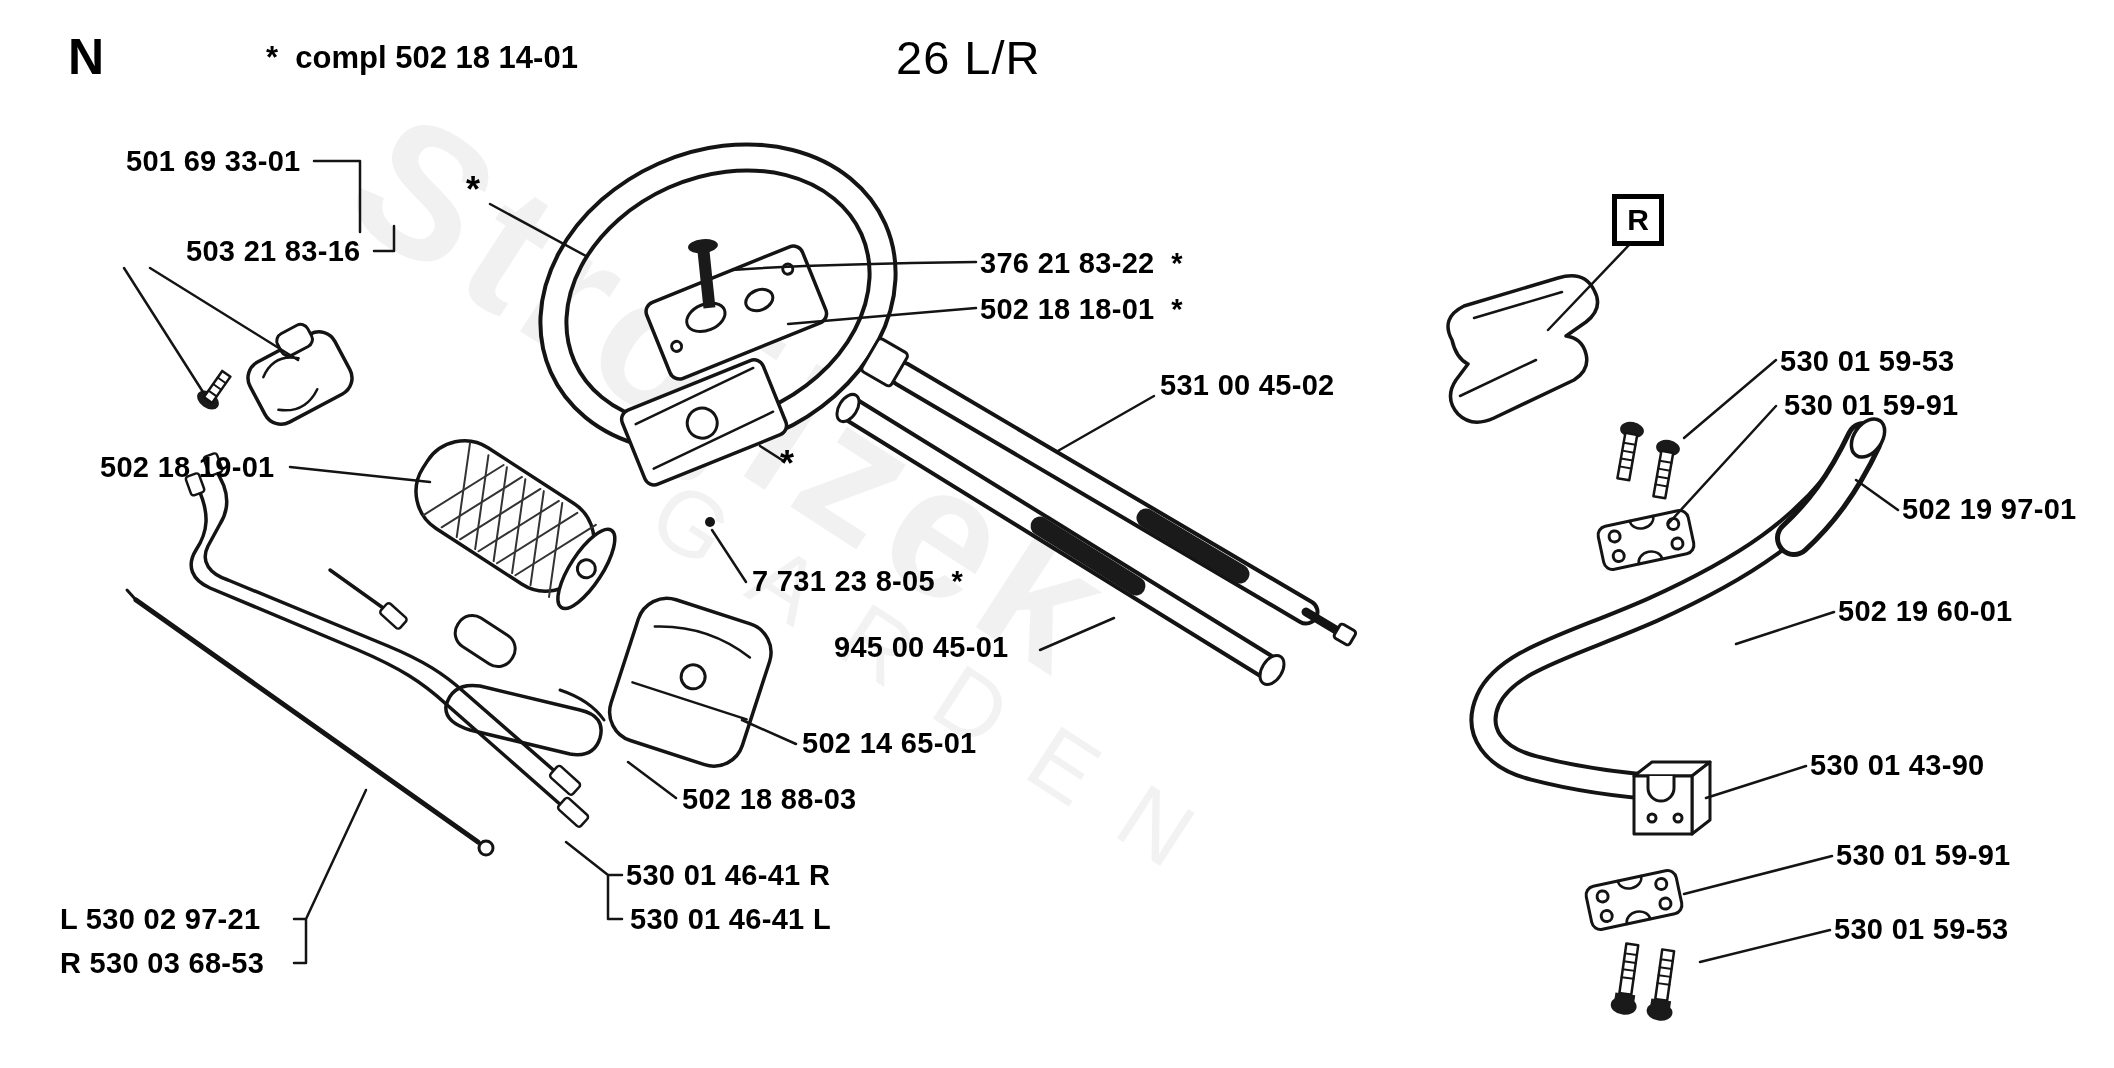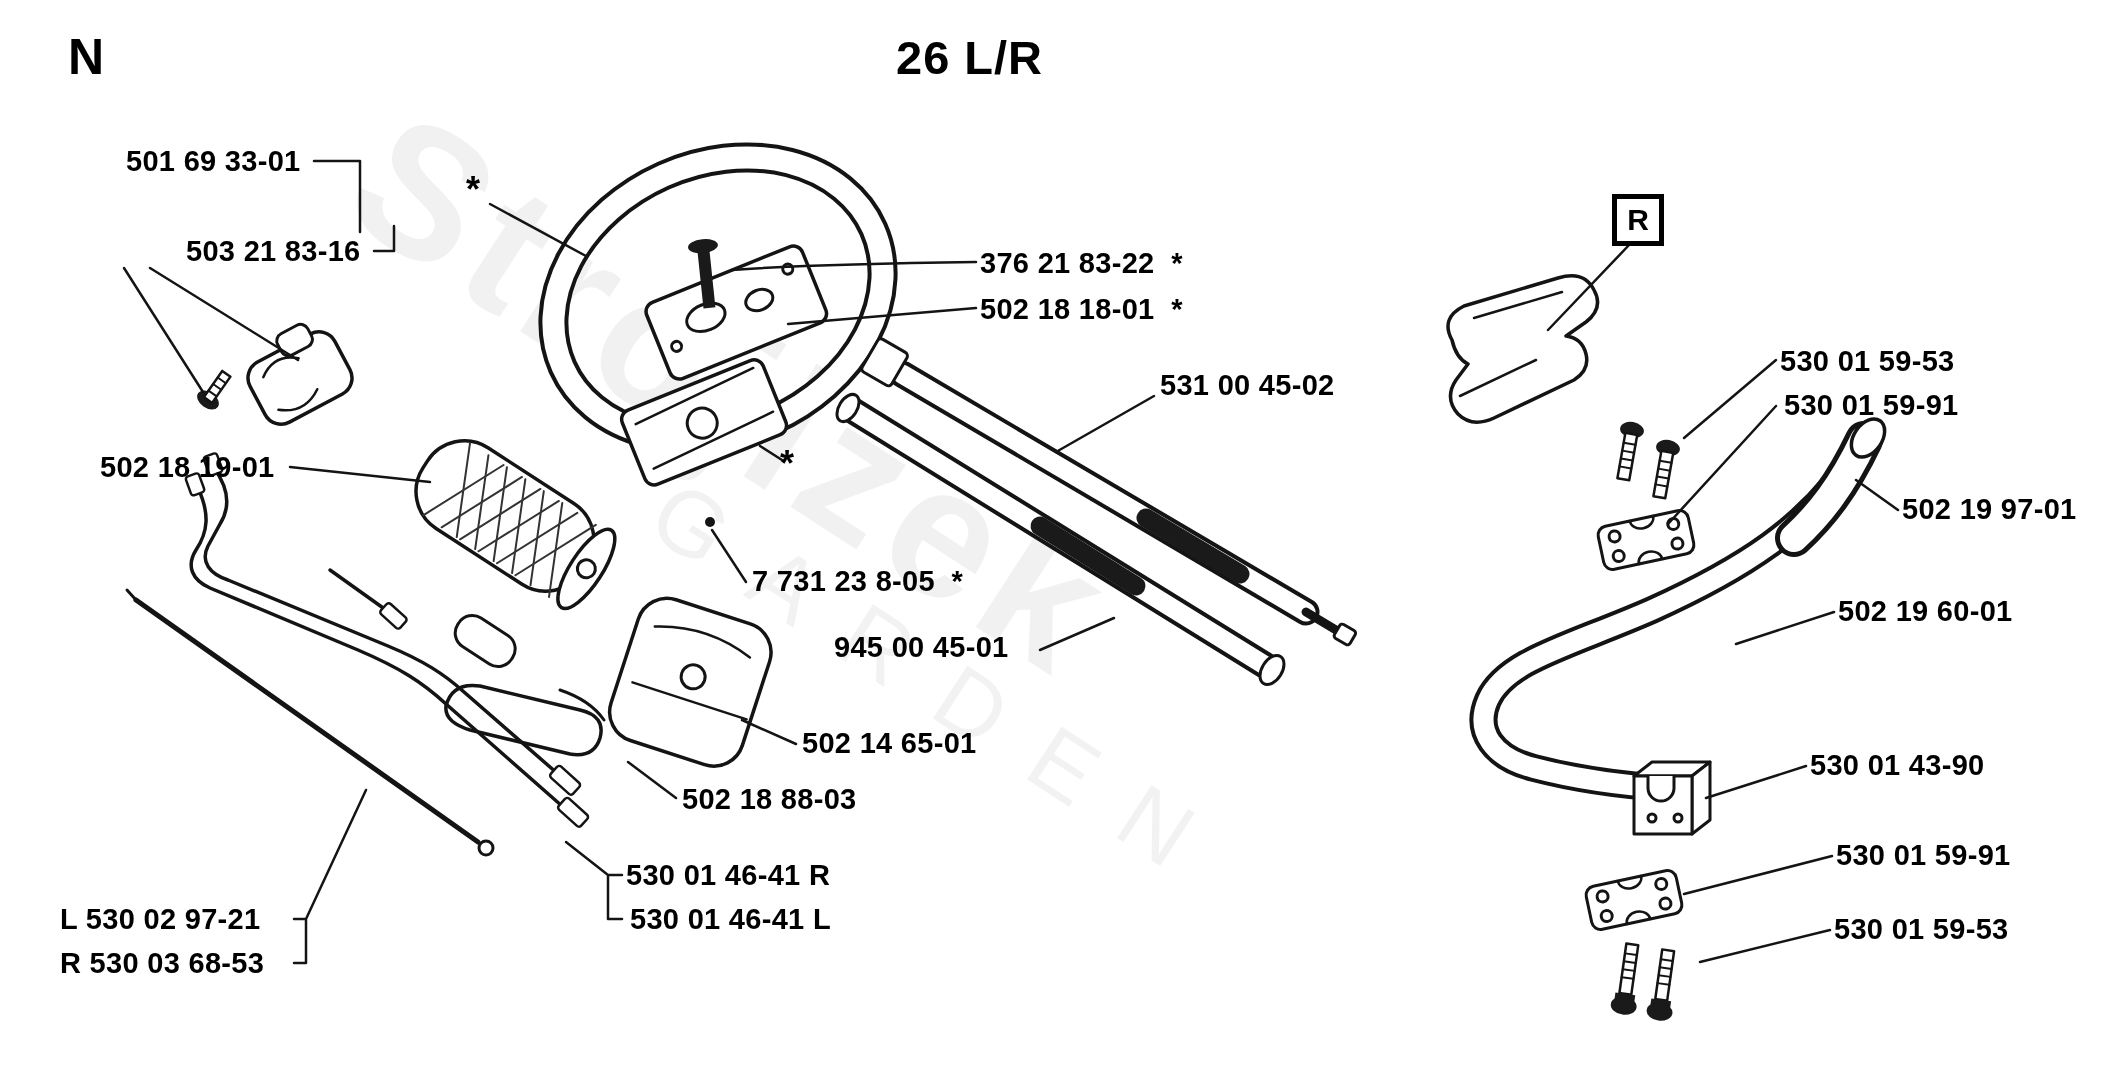--- a/index.html
+++ b/index.html
@@ -14,21 +14,21 @@
   .watermark .w1{font-size:185px;font-weight:700;letter-spacing:10px;color:rgba(0,0,0,0.055);}
   .watermark .w2{font-size:92px;font-weight:400;letter-spacing:46px;color:rgba(0,0,0,0.05);margin-top:-26px;padding-left:430px;}
   svg.canvas{position:absolute;left:0;top:0;z-index:1;}
   .lbl{
     position:absolute;z-index:3;font-size:29px;font-weight:700;white-space:pre;
     letter-spacing:0.3px;line-height:30px;
   }
   .star{font-size:36px;line-height:36px;}
   .corner-letter{position:absolute;left:68px;top:28px;z-index:3;font-size:50px;font-weight:800;}
   .note{position:absolute;left:266px;top:40px;z-index:3;font-size:31px;font-weight:700;white-space:pre;}
-  .title{position:absolute;left:896px;top:30px;z-index:3;font-size:47px;font-weight:700;letter-spacing:1px;}
+  .title{position:absolute;left:896px;top:30px;z-index:3;font-size:47px;font-weight:400;letter-spacing:1px;}
   .r-badge{
     position:absolute;left:1612px;top:194px;z-index:3;width:42px;height:42px;border:5px solid #000;
     display:flex;align-items:center;justify-content:center;font-size:30px;font-weight:800;background:#fff;
   }
 </style>
 </head>
 <body>
 
 <div class="stage">
 
@@ -242,20 +242,21 @@
         <path d="M1834 612 L1736 644"></path>
         <path d="M1806 766 L1706 798"></path>
         <path d="M1832 856 L1684 894"></path>
         <path d="M1830 930 L1700 962"></path>
         <path d="M782 460 L760 446"></path>
       </g>
     </g>
   </svg>
 
   <div class="corner-letter">N</div>
+  <div class="note">*  compl 502 18 14-01</div>
   <div class="title">26 L/R</div>
   <div class="r-badge">R</div>
 
   <div class="lbl" style="left:126px;top:146px">501 69 33-01</div>
   <div class="lbl" style="left:186px;top:236px">503 21 83-16</div>
   <div class="lbl" style="left:100px;top:452px">502 18 19-01</div>
   <div class="lbl" style="left:980px;top:248px">376 21 83-22  *</div>
   <div class="lbl" style="left:980px;top:294px">502 18 18-01  *</div>
   <div class="lbl" style="left:1160px;top:370px">531 00 45-02</div>
   <div class="lbl" style="left:752px;top:566px">7 731 23 8-05  *</div>

